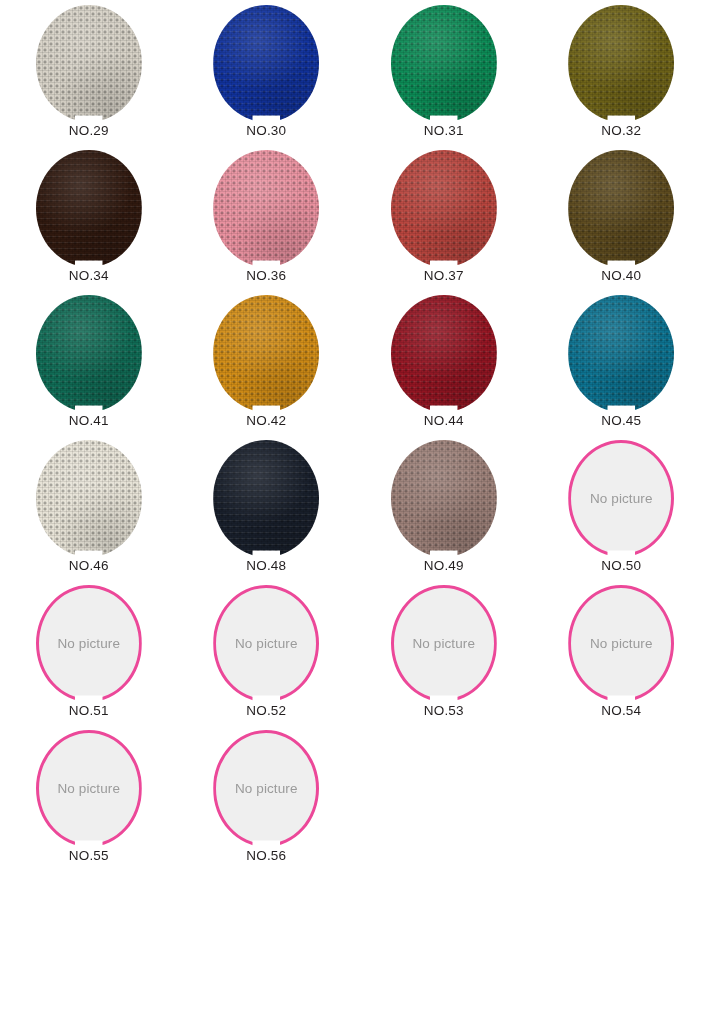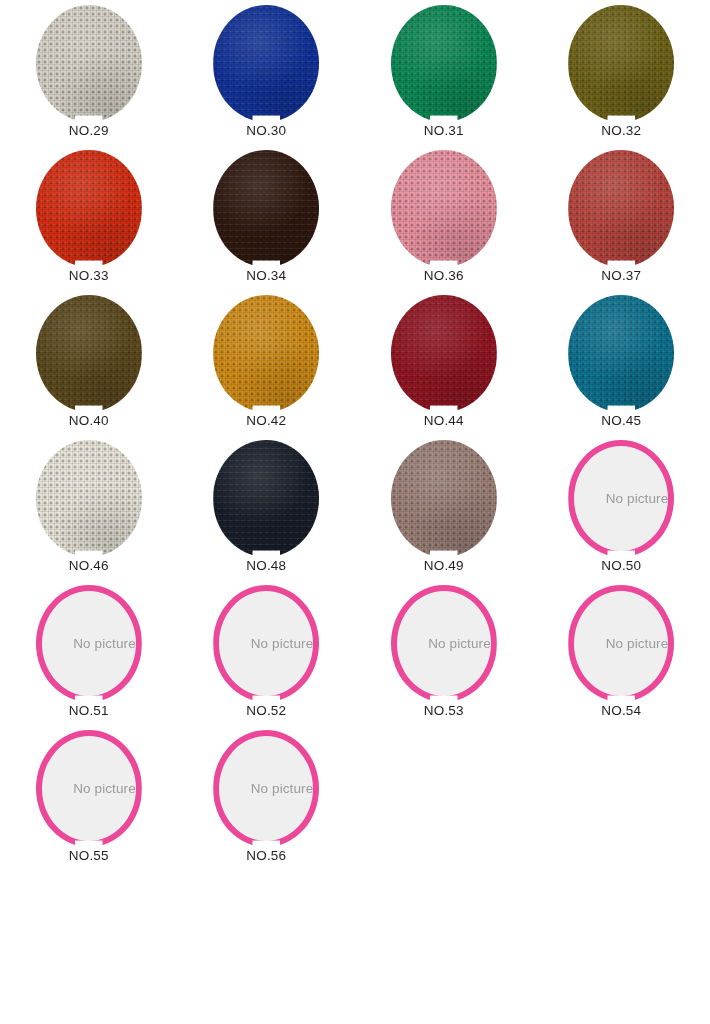--- a/index.html
+++ b/index.html
@@ -76,24 +76,24 @@
     inset: 0;
     background:
       radial-gradient(ellipse 80% 70% at 42% 30%, rgba(255,255,255,0.13), rgba(255,255,255,0) 62%),
       radial-gradient(ellipse 90% 80% at 70% 88%, rgba(0,0,0,0.13), rgba(0,0,0,0) 60%);
     pointer-events: none;
   }
 
   
   .chip.placeholder {
     background: #efefef !important;
-    border: 6px solid #ec4899;
+    border: 3px solid #ec4899;
     display: flex;
     align-items: center;
-    justify-content: flex-end;
+    justify-content: center;
   }
 
   .placeholder-text {
     font-size: 13.5px;
     color: #9b9b9b;
     font-family: "Liberation Sans", "DejaVu Sans", sans-serif;
     letter-spacing: 0.1px;
     line-height: 1;
     user-select: none;
   }
@@ -144,29 +144,20 @@
       <div class="chip-wrap">
         <div class="chip" style="background: rgb(110, 99, 24);">
           <div class="weave"></div>
           <div class="shade"></div>
         </div>
       </div>
       <div class="chip-label">NO.32</div>
     </div>
     <div class="swatch-cell">
       <div class="chip-wrap">
-        <div class="chip" style="background: rgb(214, 45, 18);">
-          <div class="weave"></div>
-          <div class="shade"></div>
-        </div>
-      </div>
-      <div class="chip-label">NO.33</div>
-    </div>
-    <div class="swatch-cell">
-      <div class="chip-wrap">
         <div class="chip" style="background: rgb(48, 25, 15);">
           <div class="weave"></div>
           <div class="shade"></div>
         </div>
       </div>
       <div class="chip-label">NO.34</div>
     </div>
     <div class="swatch-cell">
       <div class="chip-wrap">
         <div class="chip" style="background: rgb(233, 145, 159);">
@@ -189,20 +180,29 @@
       <div class="chip-wrap">
         <div class="chip" style="background: rgb(92, 74, 30);">
           <div class="weave"></div>
           <div class="shade"></div>
         </div>
       </div>
       <div class="chip-label">NO.40</div>
     </div>
     <div class="swatch-cell">
       <div class="chip-wrap">
+        <div class="chip" style="background: rgb(16, 107, 85);">
+          <div class="weave"></div>
+          <div class="shade"></div>
+        </div>
+      </div>
+      <div class="chip-label">NO.41</div>
+    </div>
+    <div class="swatch-cell">
+      <div class="chip-wrap">
         <div class="chip" style="background: rgb(208, 140, 22);">
           <div class="weave"></div>
           <div class="shade"></div>
         </div>
       </div>
       <div class="chip-label">NO.42</div>
     </div>
     <div class="swatch-cell">
       <div class="chip-wrap">
         <div class="chip" style="background: rgb(147, 21, 34);">

